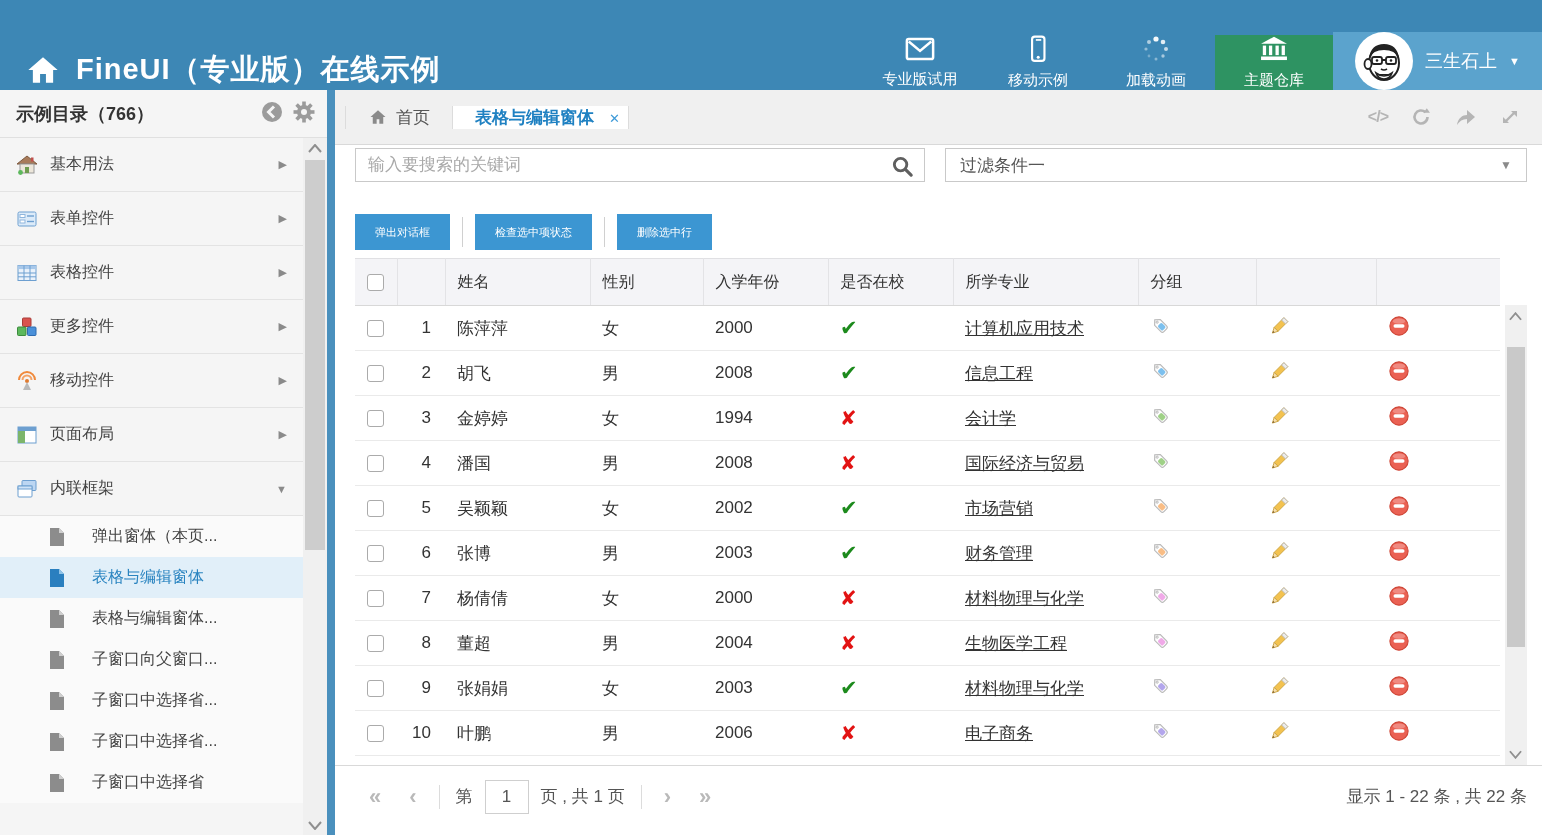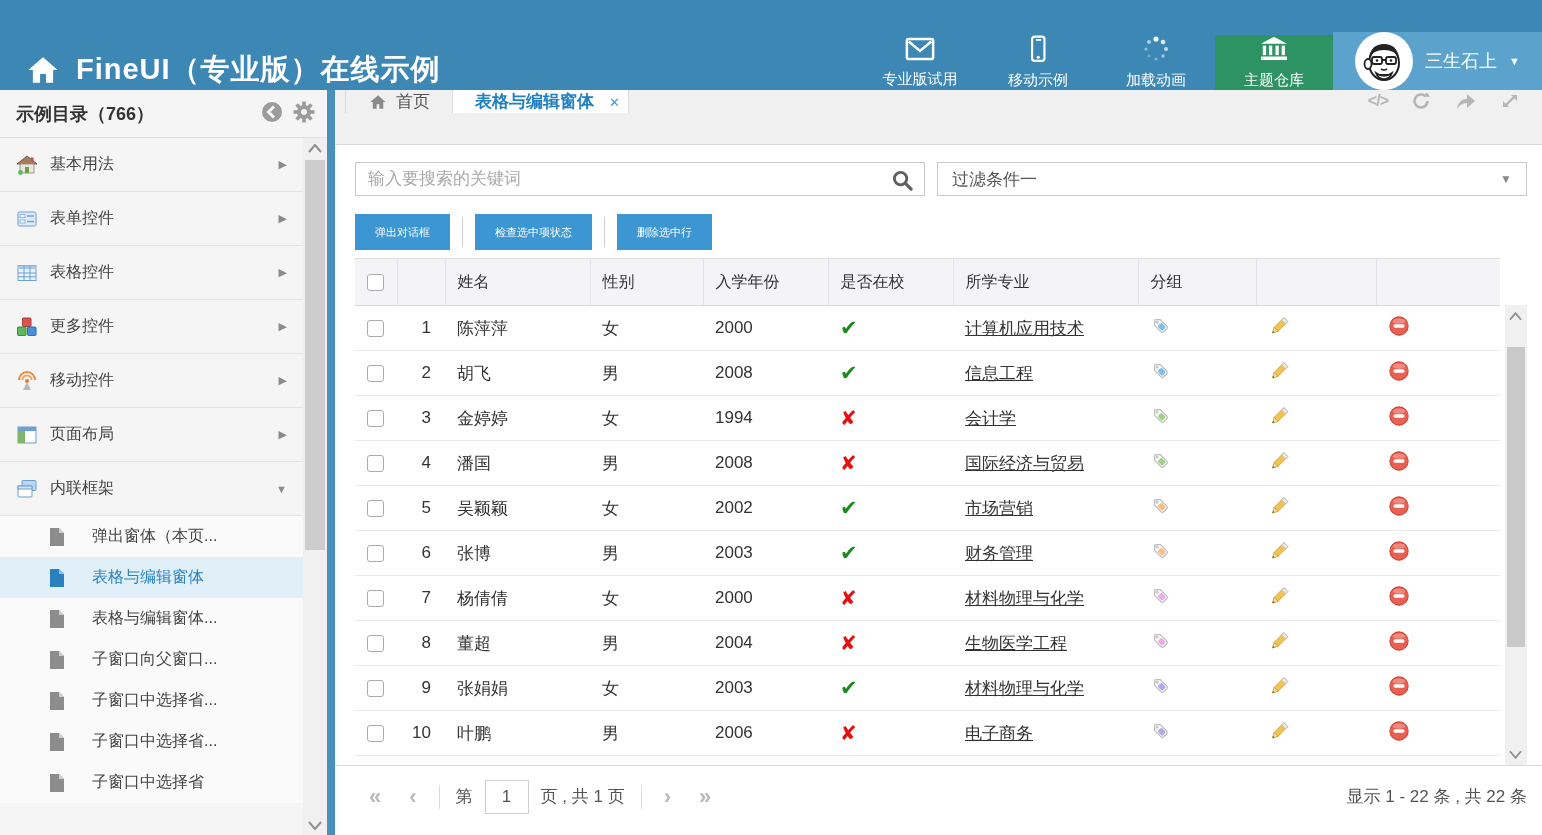--- a/index.html
+++ b/index.html
@@ -45,32 +45,32 @@
   .vscroll .sarrow { position:absolute; left:0; width:24px; height:20px; display:flex; align-items:center; justify-content:center; }
   .side-search { height:52px; flex:none; padding:6px 8px; background:#fdfdfd; }
   .search-box { position:relative; height:40px; background:#fff; border:1px solid #c5c5c5; }
   .search-box input { width:100%; height:100%; border:0; outline:none; padding:0 38px 0 10px;
                       font-size:16px; color:#555; font-family:inherit; background:transparent; }
   .search-box input::placeholder { color:#a0a0a0; }
   .search-box .mag { position:absolute; right:8px; top:8px; }
 
   
   .tabstrip { height:55px; flex:none; background:#f0f0f0; border-bottom:1px solid #d9d9d9;
-              display:flex; align-items:flex-start; }
+              display:flex; align-items:center; }
   .tab { display:flex; align-items:center; gap:8px; padding:0 22px; font-size:17px; color:#555;
          border-right:1px solid #dcdcdc; cursor:pointer; position:relative; }
   .tab.first { margin-left:10px; border-left:1px solid #dcdcdc; }
   .tab.active { background:#fff; color:#1f81c2; font-weight:bold; margin-bottom:-1px; padding-right:34px; }
   .tab-close { position:absolute; top:5px; right:8px; color:#3d9ad8; font-size:13px; font-weight:bold; cursor:pointer; }
   .tab-tools { margin-left:auto; display:flex; align-items:center; gap:22px; padding-right:22px; }
   .ttool { color:#b5b5b5; cursor:pointer; display:flex; align-items:center; }
   .code-txt { font-size:16px; font-weight:bold; color:#b5b5b5; letter-spacing:-1px; }
 
   
-  .filter-row { height:69px; flex:none; display:flex; padding:17px 15px 0 20px; gap:12px; }
+  .filter-row { height:69px; flex:none; display:flex; padding:3px 15px 0 20px; gap:20px; }
   .kw-box { position:relative; width:570px; height:34px; border:1px solid #c9c9c9; background:#fff; }
   .kw-box input { width:100%; height:100%; border:0; outline:none; padding:0 40px 0 12px; font-size:17px;
                   color:#555; font-family:inherit; }
   .kw-box input::placeholder { color:#a9a9a9; }
   .kw-box .mag { position:absolute; right:10px; top:6px; }
   .ddl { flex:1; height:34px; border:1px solid #c9c9c9; background:#fff; display:flex; align-items:center;
          padding:0 14px; font-size:17px; color:#555; cursor:pointer; }
   .ddl .lbl { flex:1; }
   .ddl .caret { color:#8a8a8a; font-size:12px; }
 

